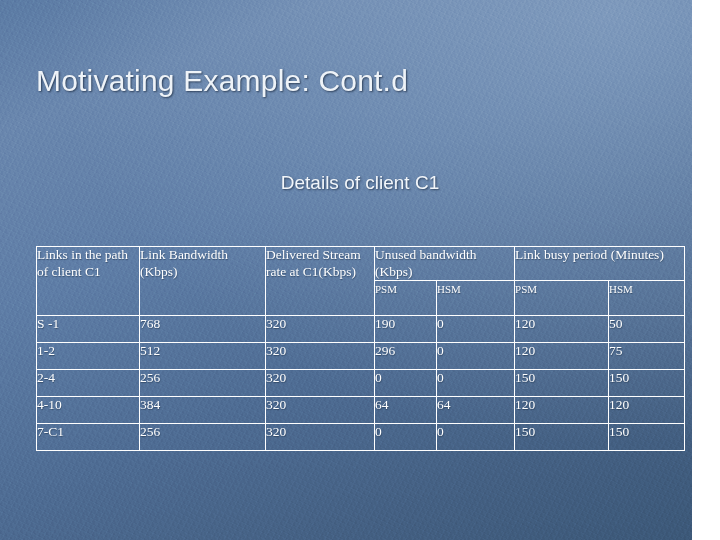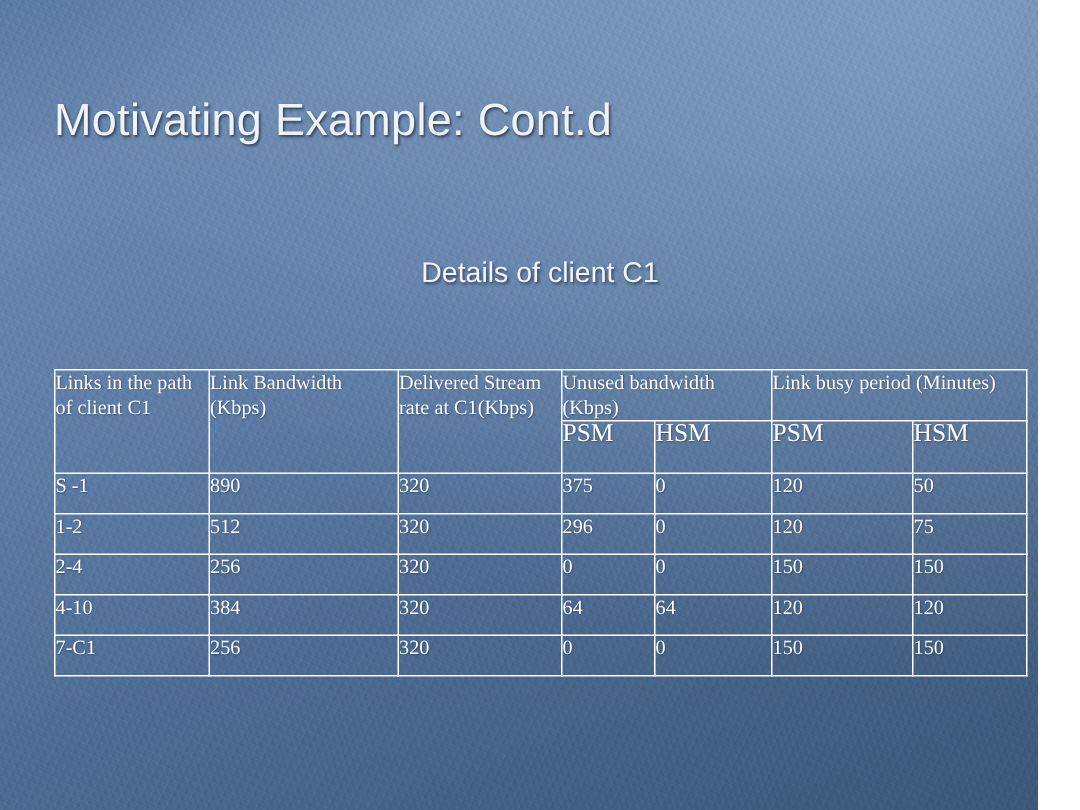--- a/index.html
+++ b/index.html
@@ -85,21 +85,21 @@
   th.hdr {
     text-align: left;
     font-size: 13.5px;
     line-height: 16.5px;
     padding: 5px 5px 4px 5px;
     vertical-align: top;
     text-shadow: 0.5px 0.5px 1px rgba(28,45,68,0.55);
   }
   th.sub {
     text-align: left;
-    font-size: 17px;
+    font-size: 11px;
     line-height: 16px;
     padding: 5px 5px 4px 6px;
     height: 34px;
     vertical-align: top;
     text-shadow: 0.5px 0.5px 1px rgba(28,45,68,0.55);
   }
   td.cell {
     text-align: left;
     font-size: 13.5px;
     height: 26px;
@@ -148,23 +148,23 @@
         <tr>
           <th class="sub">PSM</th>
           <th class="sub">HSM</th>
           <th class="sub">PSM</th>
           <th class="sub">HSM</th>
         </tr>
       </thead>
       <tbody>
         <tr>
           <td class="cell">S -1</td>
-          <td class="cell">890</td>
-          <td class="cell">320</td>
-          <td class="cell">375</td>
+          <td class="cell">768</td>
+          <td class="cell">320</td>
+          <td class="cell">190</td>
           <td class="cell">0</td>
           <td class="cell">120</td>
           <td class="cell">50</td>
         </tr>
         <tr>
           <td class="cell">1-2</td>
           <td class="cell">512</td>
           <td class="cell">320</td>
           <td class="cell">296</td>
           <td class="cell">0</td>

